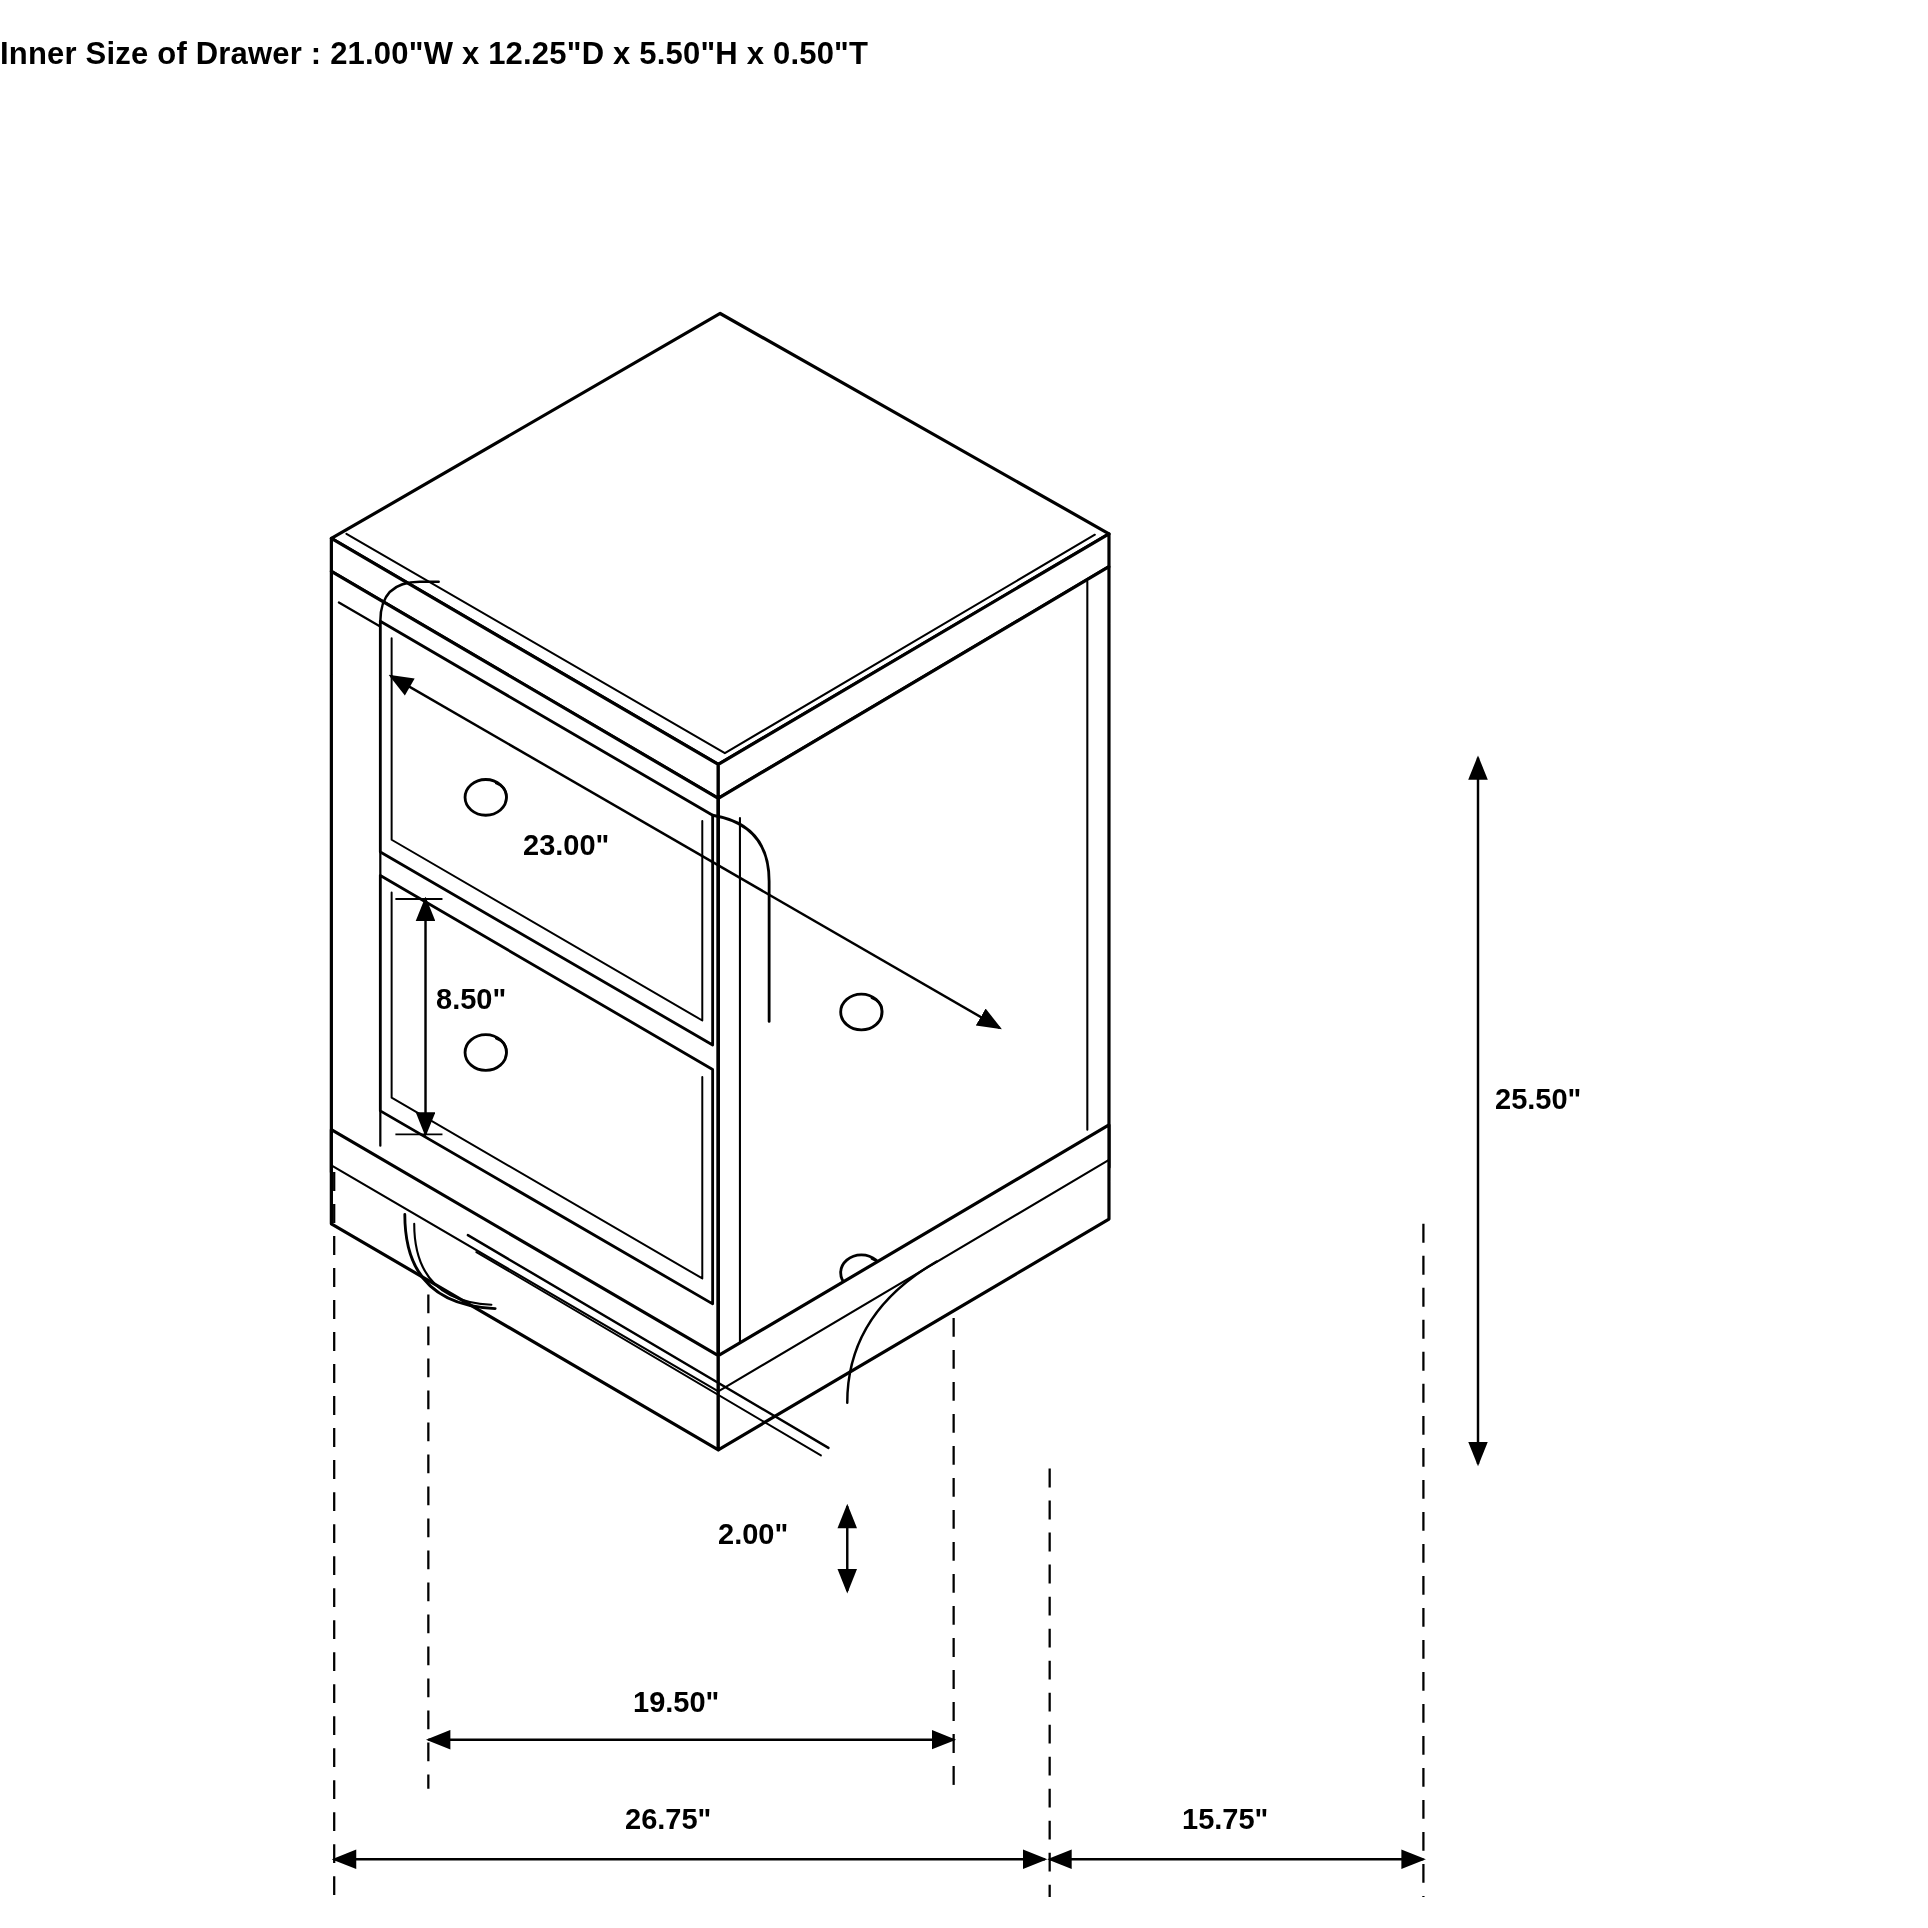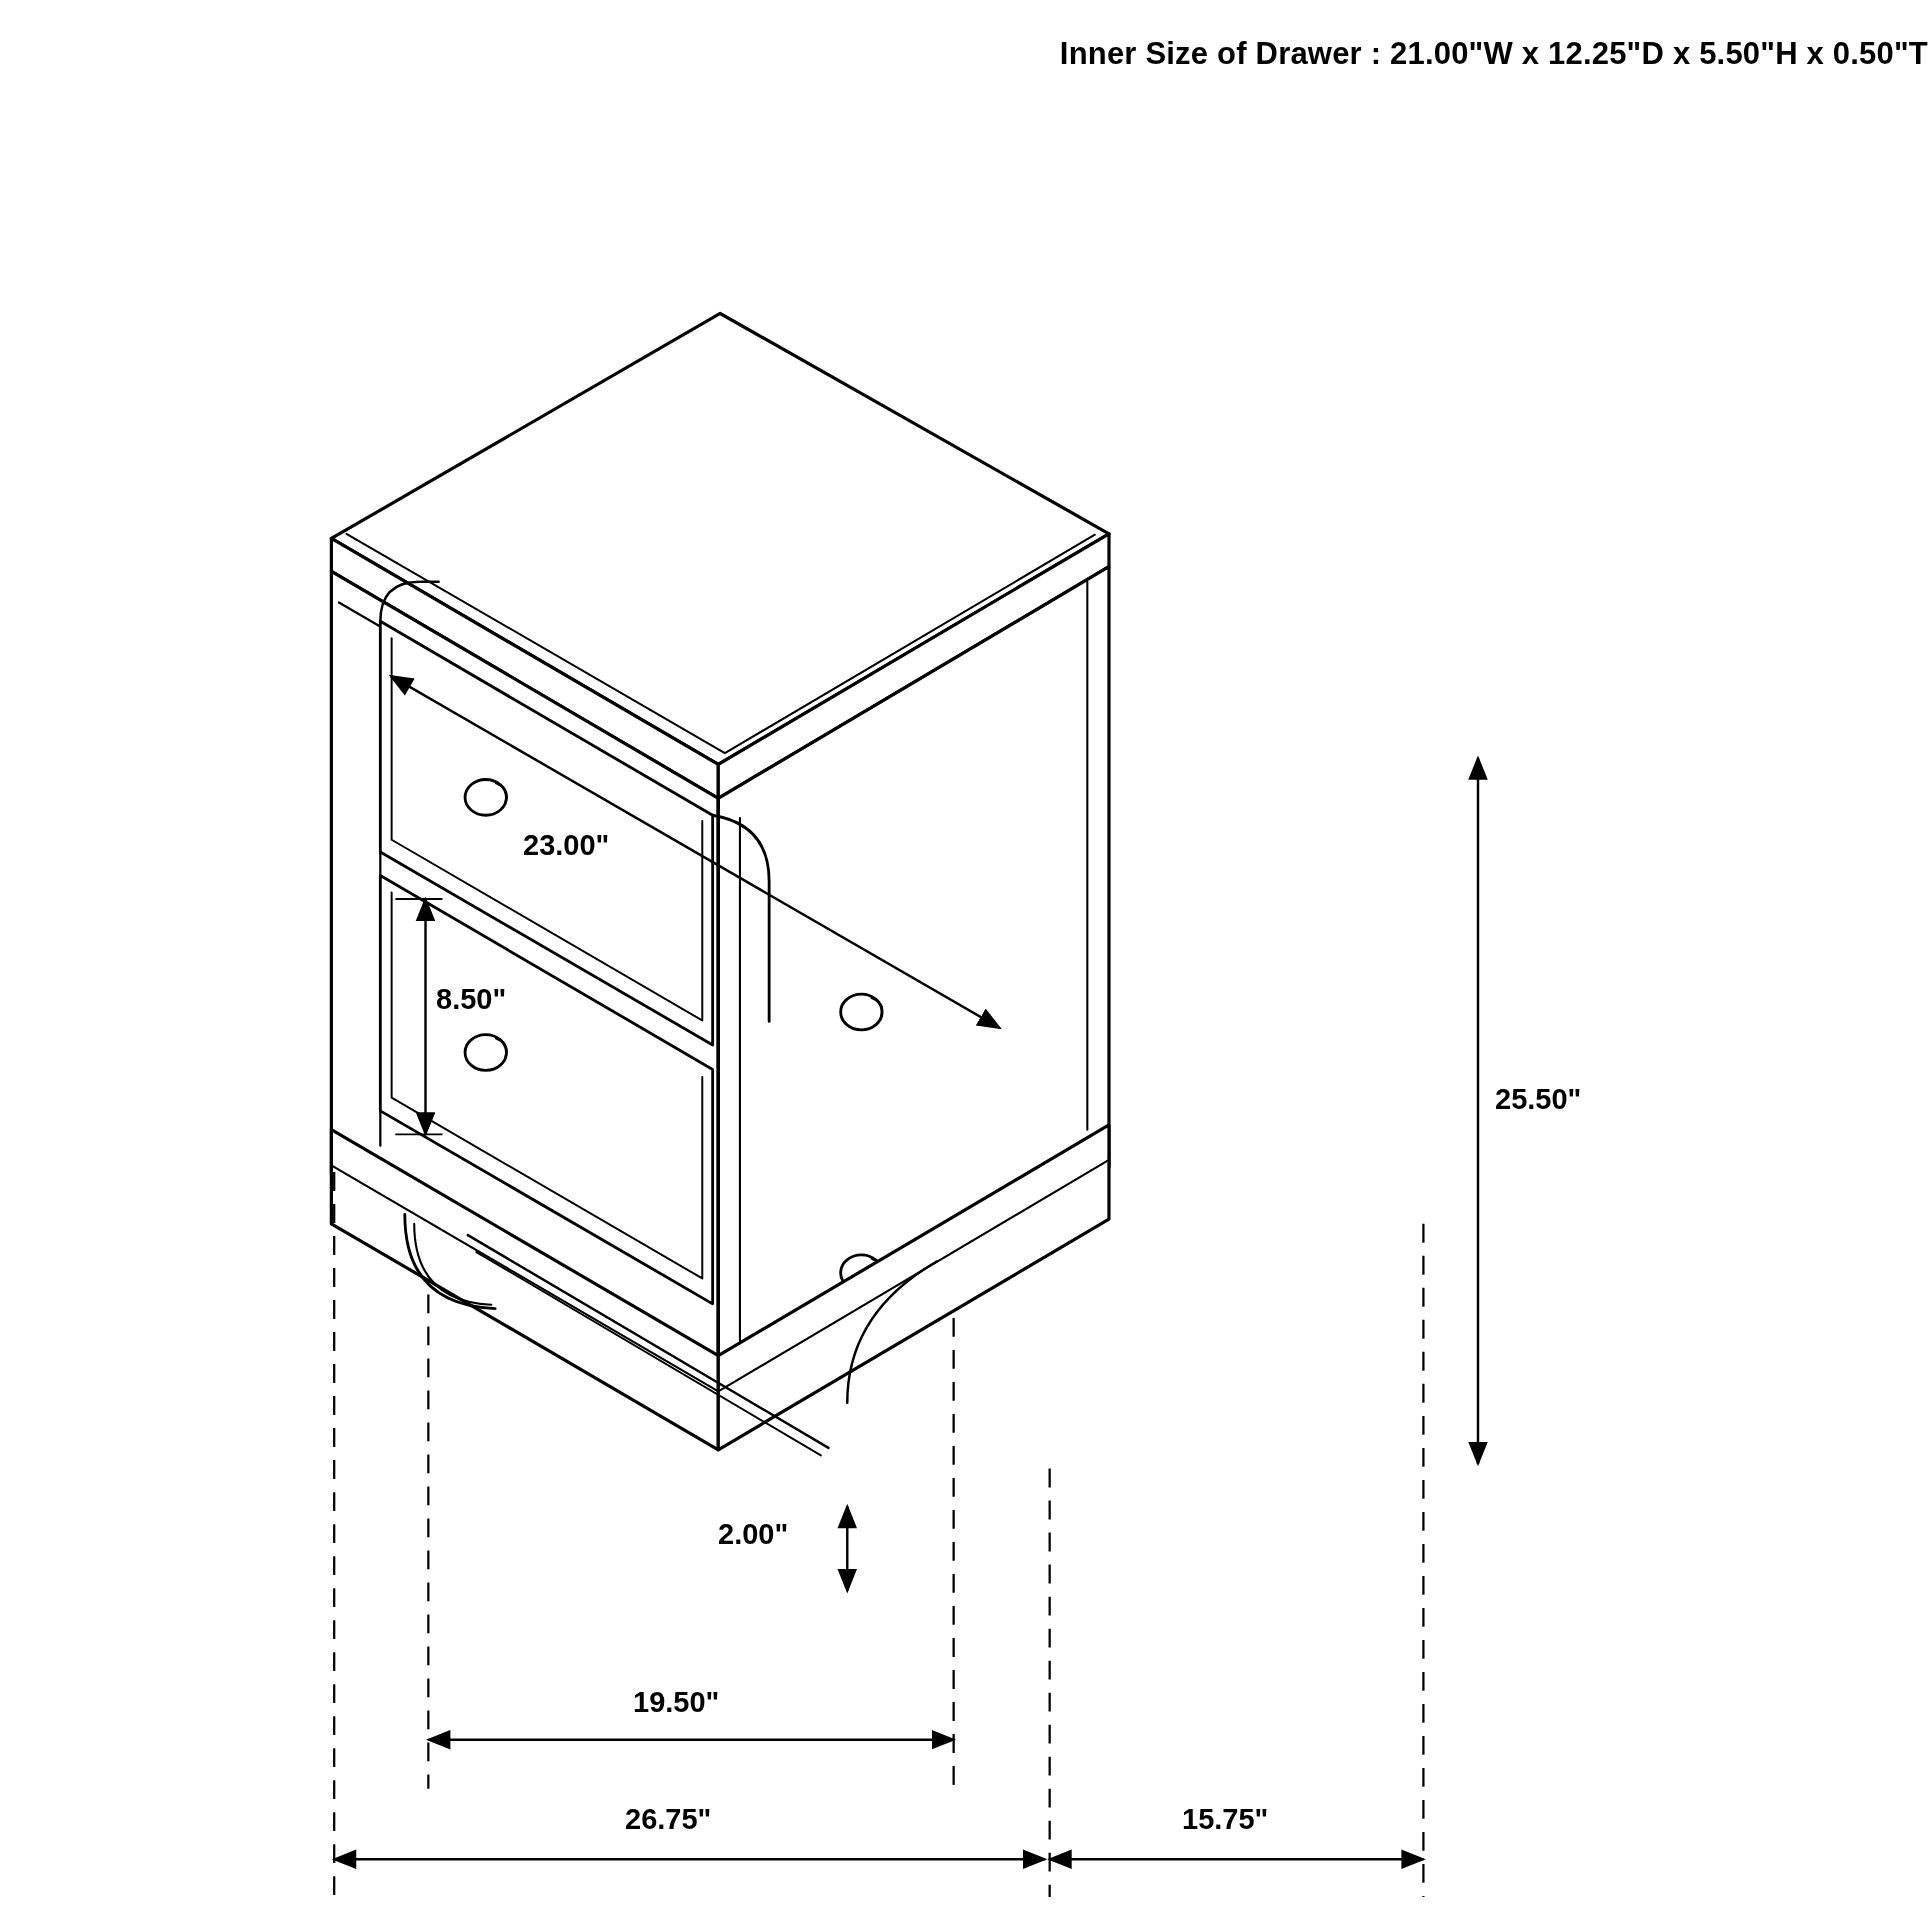--- a/index.html
+++ b/index.html
@@ -17,21 +17,21 @@
     position: relative;
     width: 1928px;
     height: 1928px;
     background: #ffffff;
   }
   #title {
     position: absolute;
     top: 36px;
     left: 0;
     width: 1928px;
-    text-align: right;
+    text-align: left;
     font-size: 31px;
     font-weight: bold;
     color: #000000;
     letter-spacing: 0.2px;
   }
   svg.dwg {
     position: absolute;
     top: 0;
     left: 0;
     width: 1928px;

